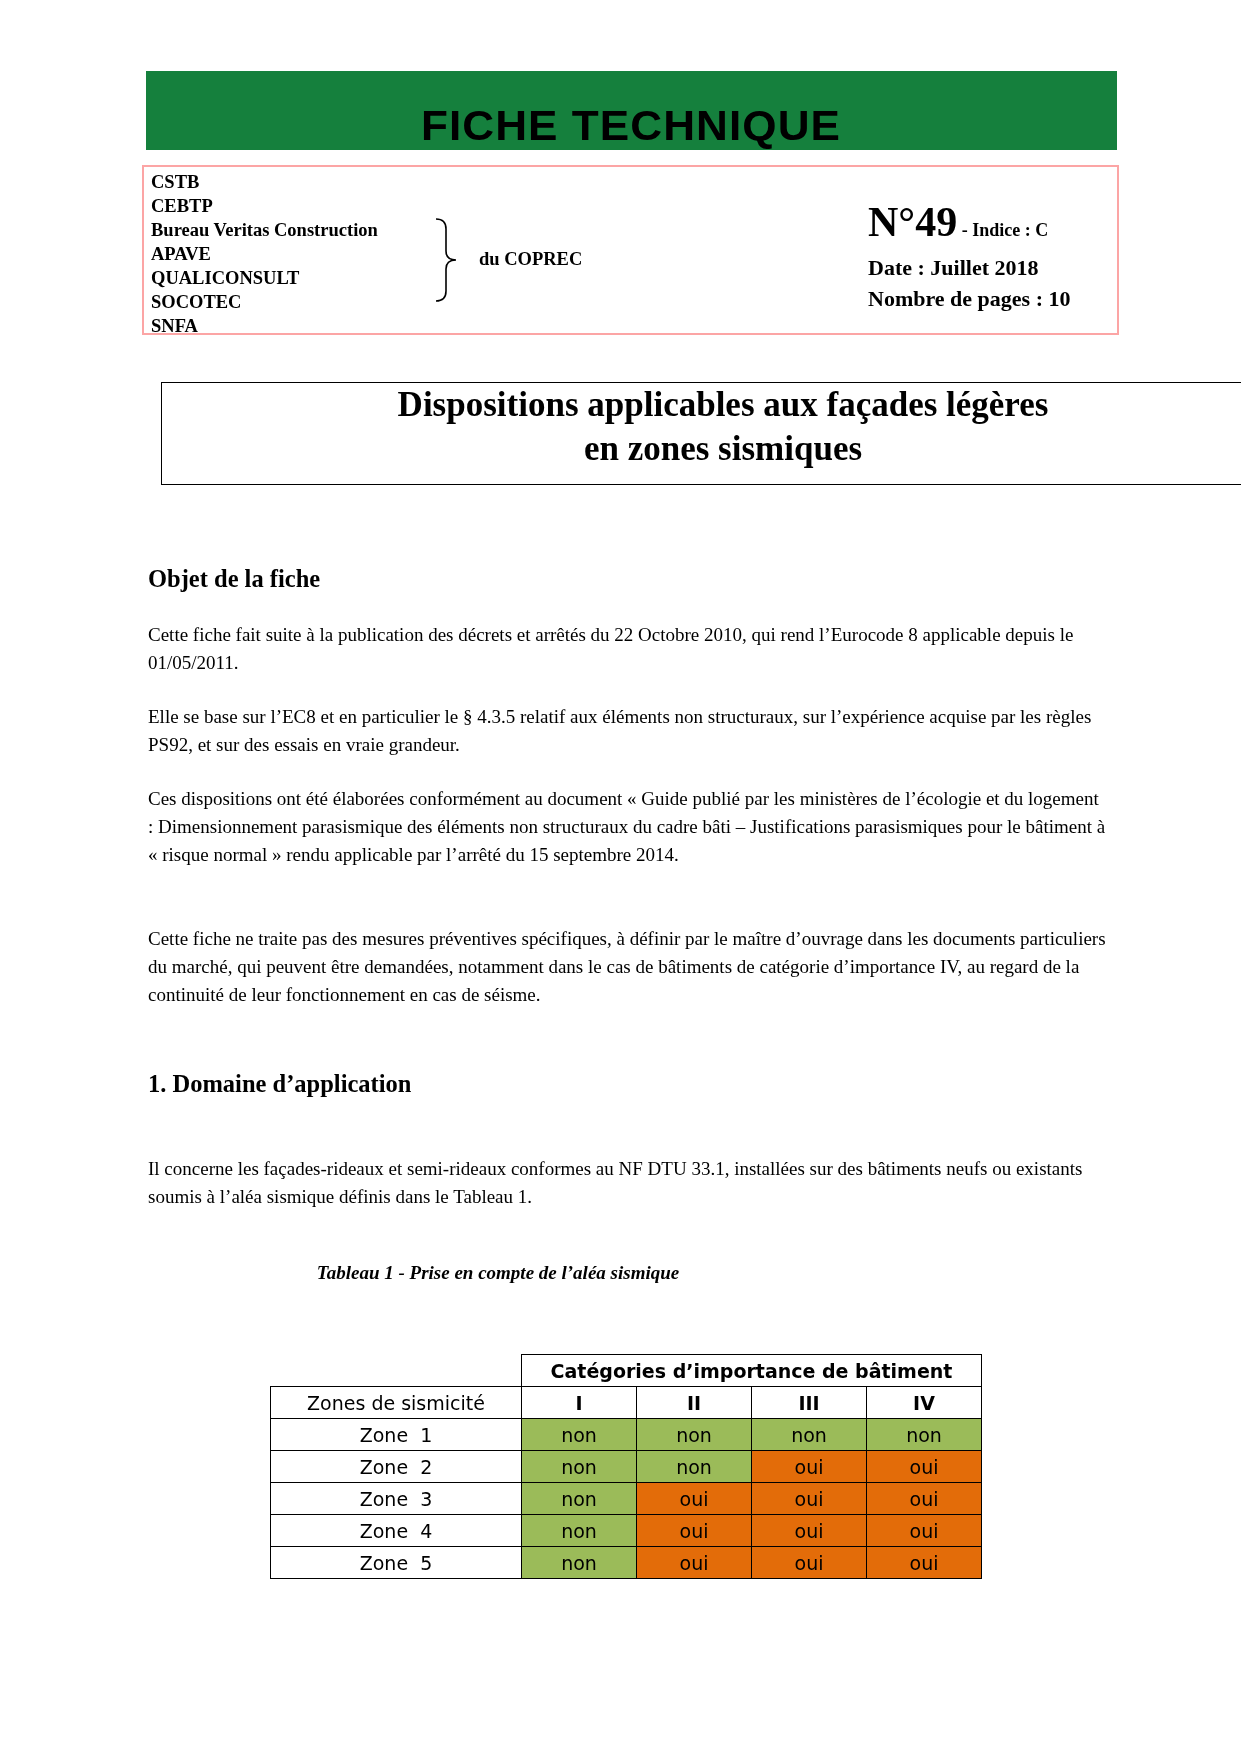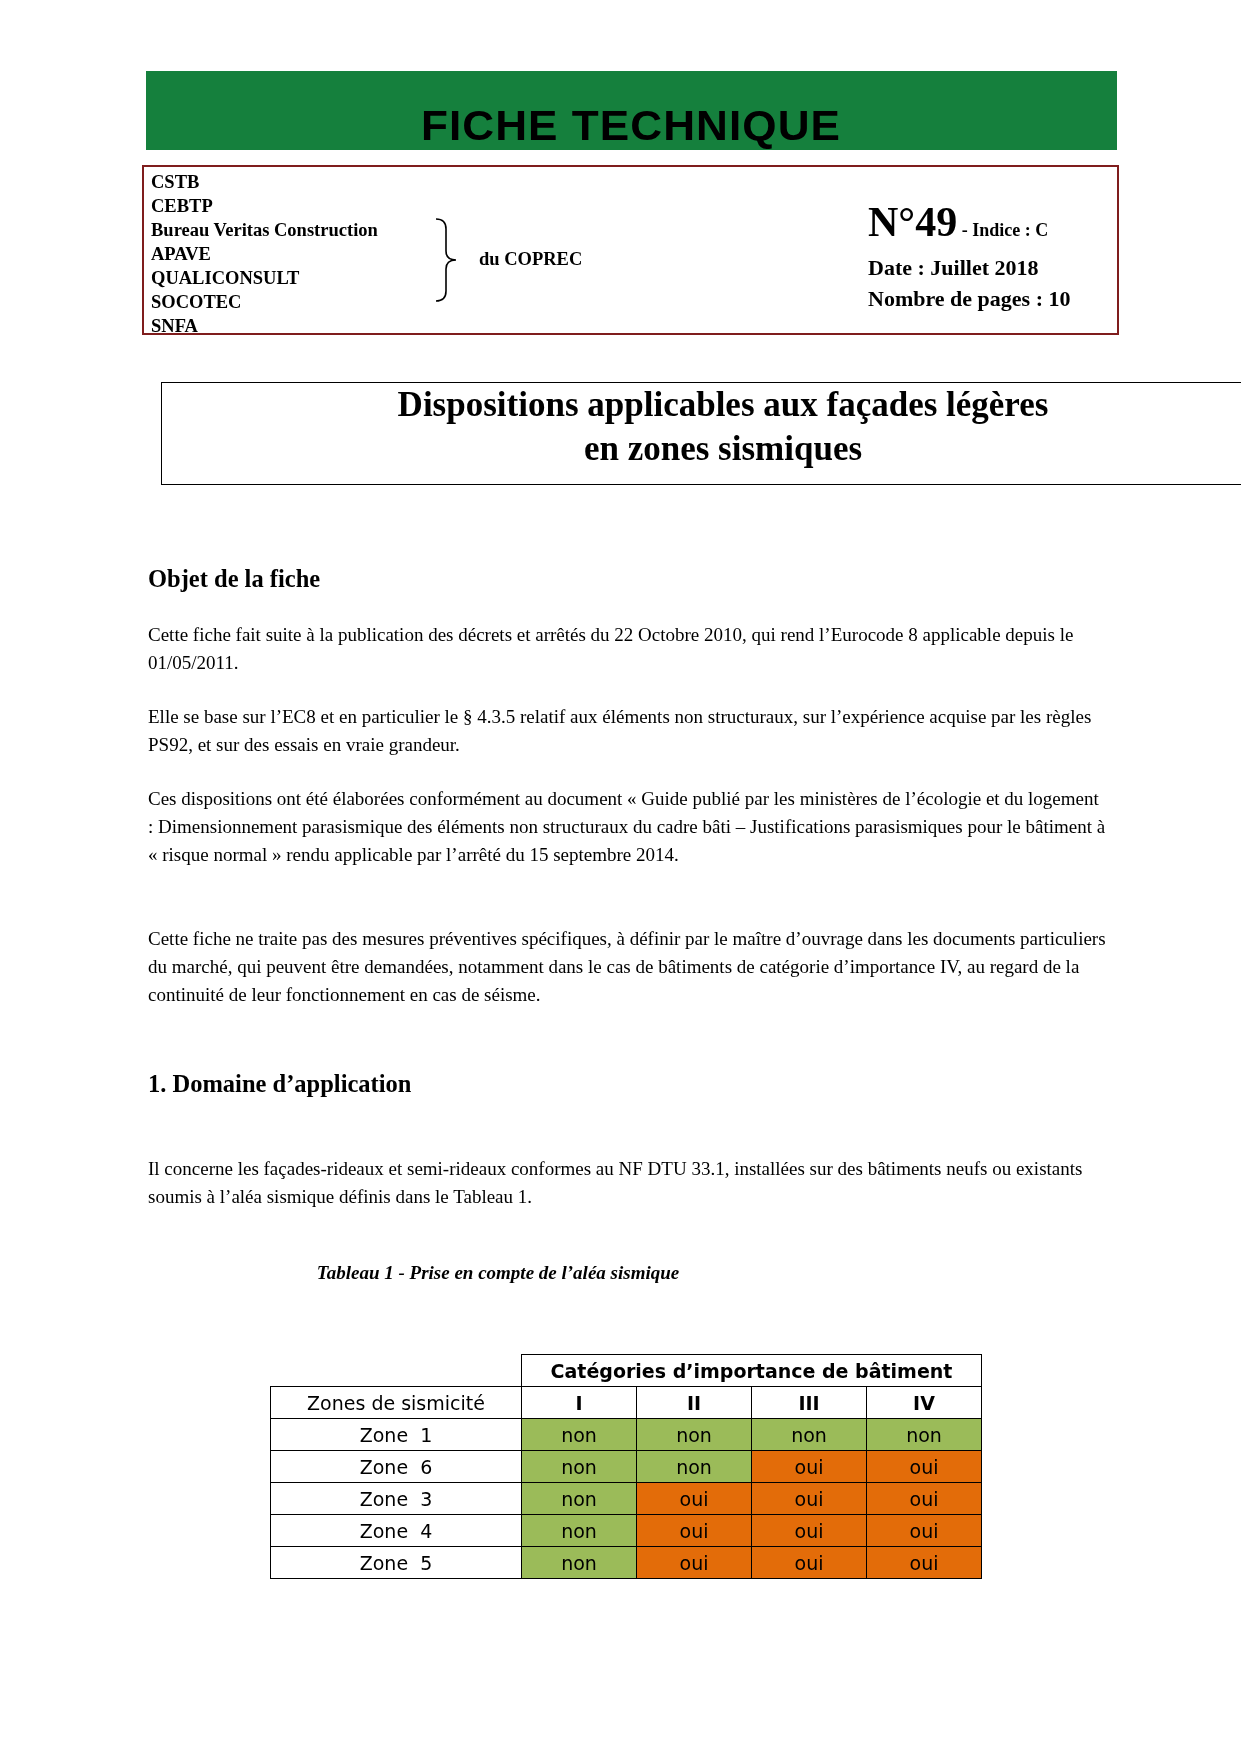--- a/index.html
+++ b/index.html
@@ -5,21 +5,21 @@
   html, body { margin:0; padding:0; background:#ffffff; }
   body { width:1241px; height:1755px; position:relative; overflow:hidden; color:#000;
          font-family:"Liberation Serif", serif; }
   .abs { position:absolute; }
 
   #banner { left:146px; top:71px; width:971px; height:79px; background:#15803d;
             display:flex; align-items:flex-end; justify-content:center; }
   #banner span { font-family:"Liberation Sans", sans-serif; font-weight:bold; font-size:42px;
                  letter-spacing:1px; transform:scaleX(1.05); }
 
-  #header-box { left:142px; top:165px; width:977px; height:170px; border:2px solid #7f1d1d; box-sizing:border-box; }
+  #header-box { left:142px; top:165px; width:977px; height:170px; border:2px solid #fca5a5; box-sizing:border-box; }
   #orgs { position:absolute; left:7px; top:3px; font-weight:bold; font-size:18.5px; line-height:24px; }
   #brace { position:absolute; left:290px; top:50px; width:24px; height:86px; }
   #coprec { position:absolute; left:335px; top:82px; font-weight:bold; font-size:18.5px; }
   #ref { position:absolute; left:724px; top:33px; font-weight:bold; }
   #ref .num-line { font-size:42px; line-height:44px; white-space:nowrap; }
   #ref .num-line .indice { font-size:18px; }
   #ref .line { font-size:22px; line-height:31px; white-space:nowrap; }
 
   #title-box { left:161px; top:382px; width:1124px; height:103px; border:1.5px solid #000; box-sizing:border-box;
                display:flex; flex-direction:column; align-items:center; justify-content:flex-start; }
@@ -101,21 +101,21 @@
   </tbody>
     <tbody id="seismic-body">
       <tr>
         <td class="zone" style="white-space: pre;">Zone  1</td>
         <td class="cat" style="background: rgb(155, 187, 89);">non</td>
         <td class="cat" style="background: rgb(155, 187, 89);">non</td>
         <td class="cat" style="background: rgb(155, 187, 89);">non</td>
         <td class="cat" style="background: rgb(155, 187, 89);">non</td>
       </tr>
       <tr>
-        <td class="zone" style="white-space: pre;">Zone  6</td>
+        <td class="zone" style="white-space: pre;">Zone  2</td>
         <td class="cat" style="background: rgb(155, 187, 89);">non</td>
         <td class="cat" style="background: rgb(155, 187, 89);">non</td>
         <td class="cat" style="background: rgb(227, 108, 9);">oui</td>
         <td class="cat" style="background: rgb(227, 108, 9);">oui</td>
       </tr>
       <tr>
         <td class="zone" style="white-space: pre;">Zone  3</td>
         <td class="cat" style="background: rgb(155, 187, 89);">non</td>
         <td class="cat" style="background: rgb(227, 108, 9);">oui</td>
         <td class="cat" style="background: rgb(227, 108, 9);">oui</td>

